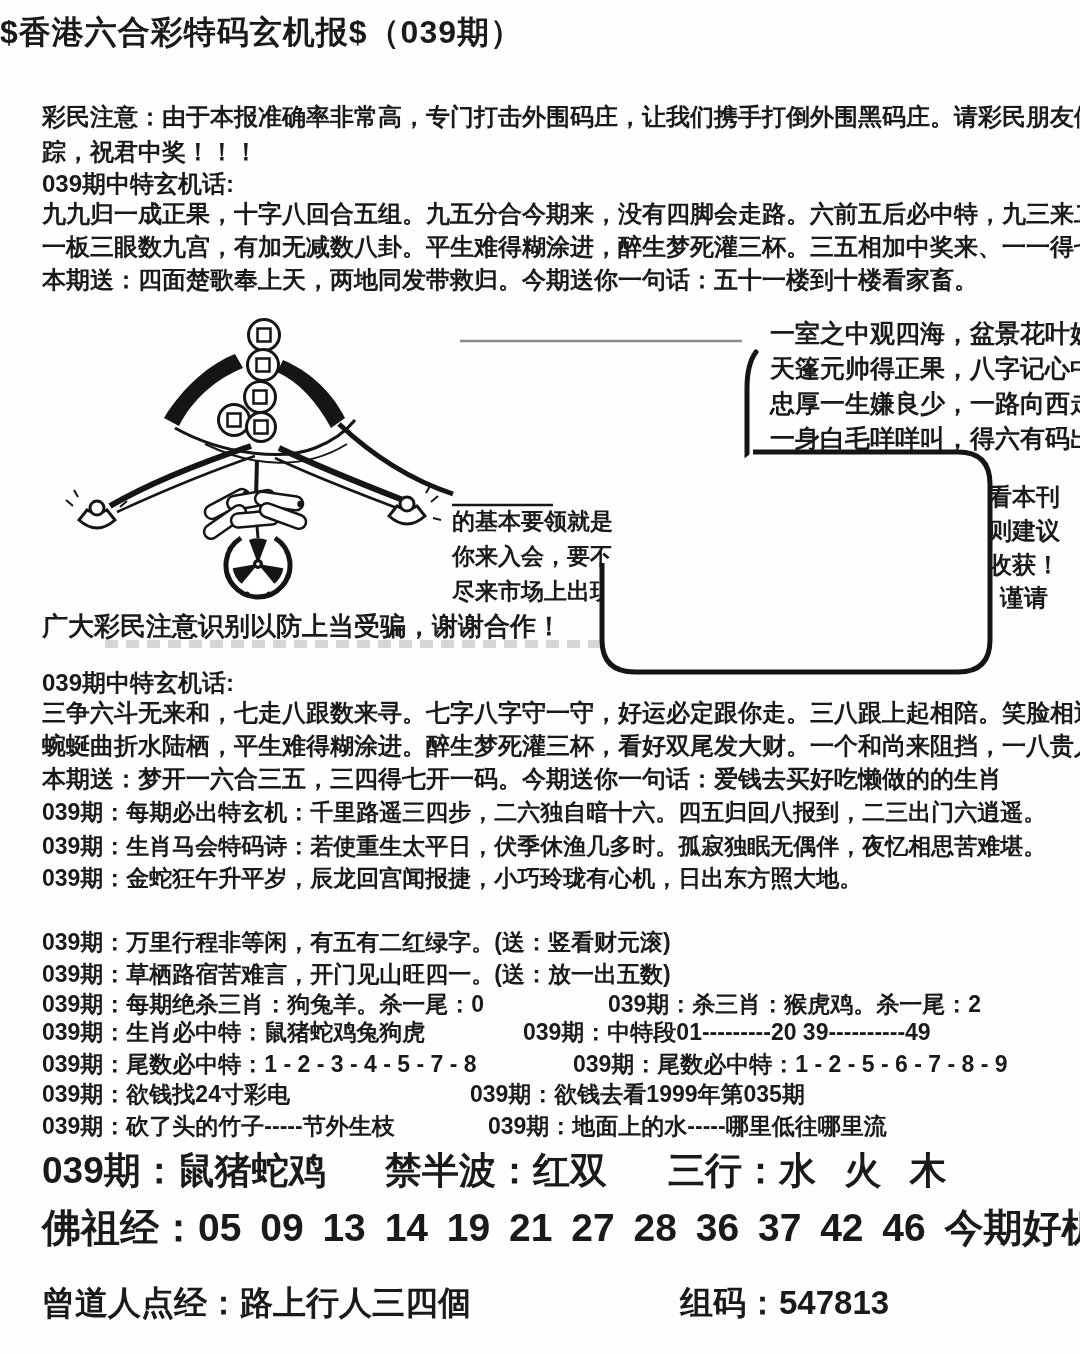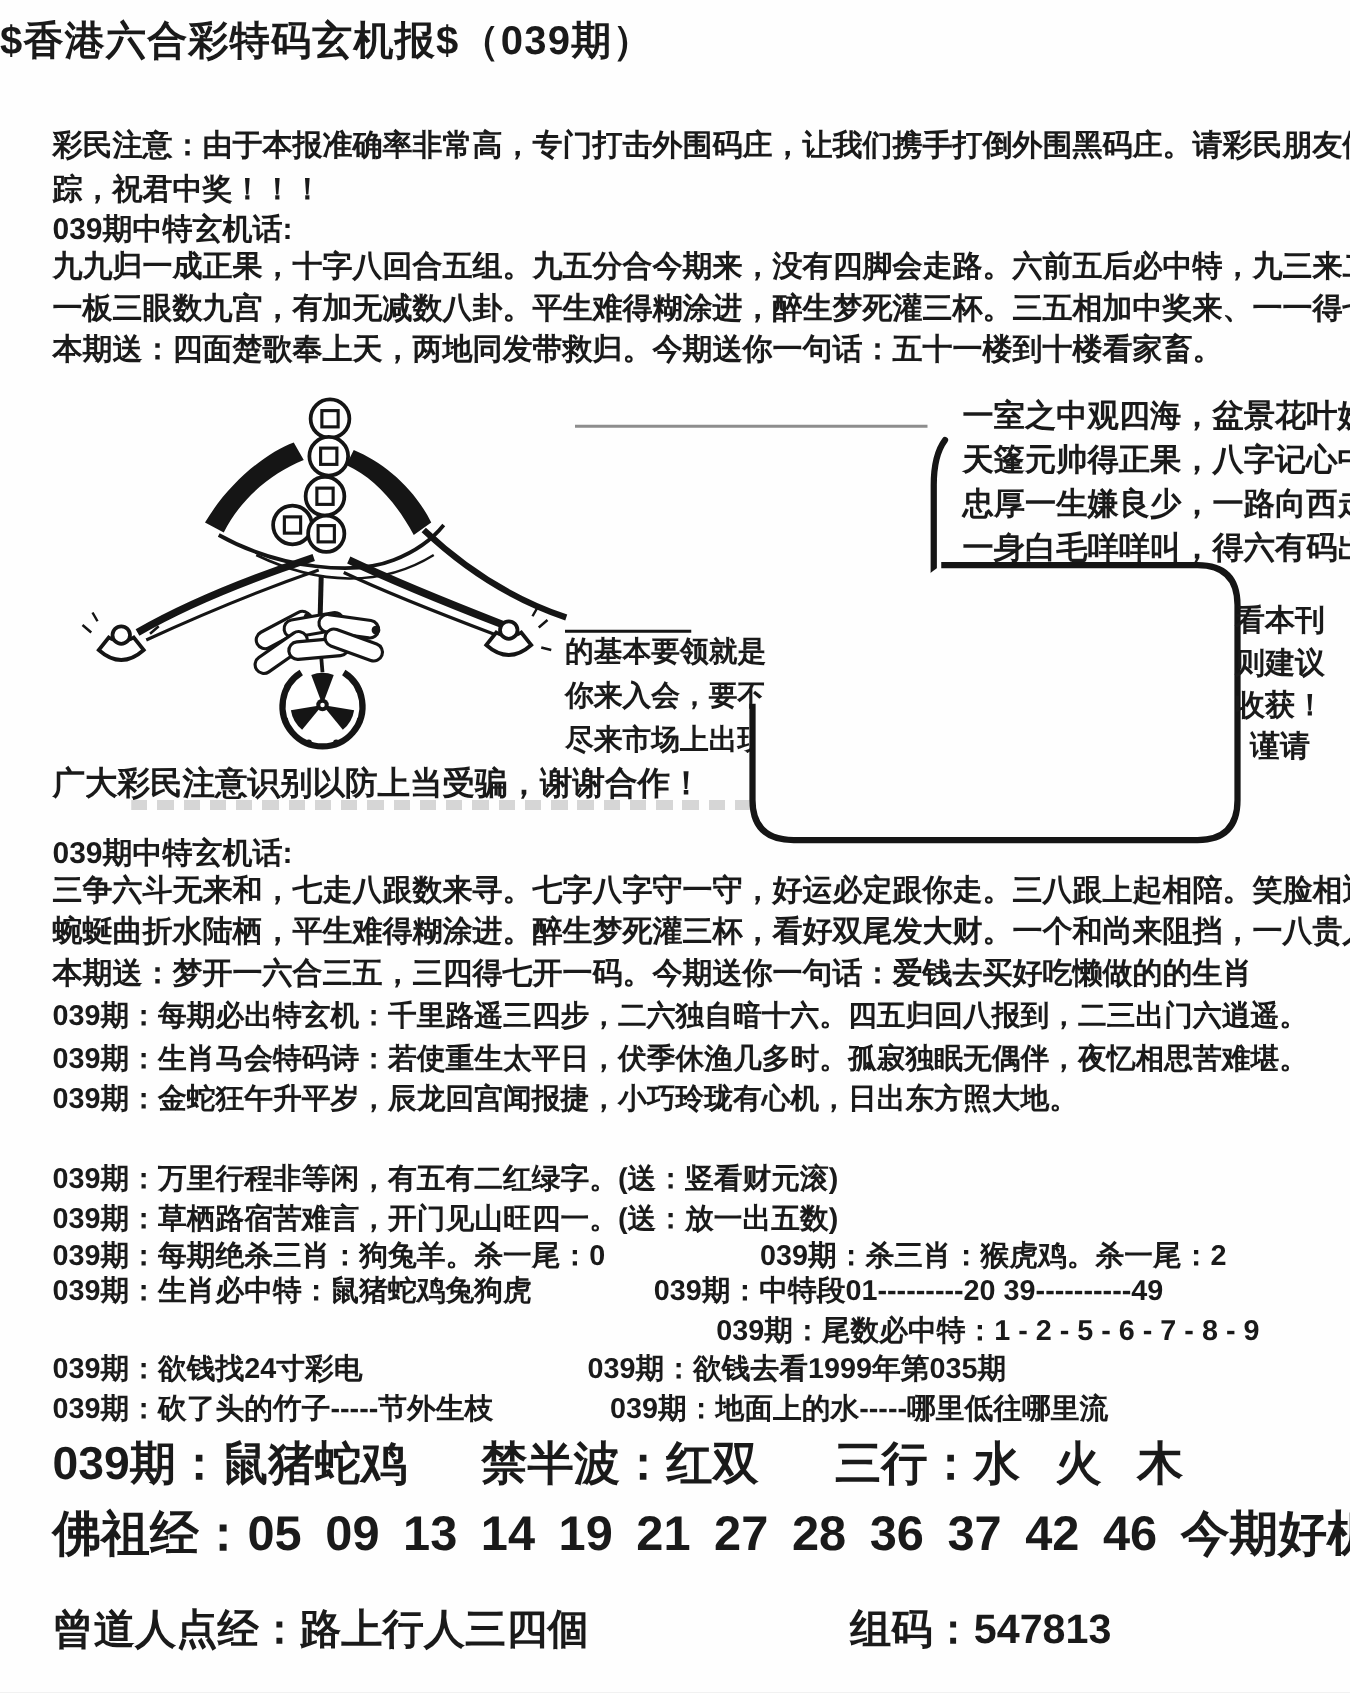--- a/index.html
+++ b/index.html
@@ -173,20 +173,21 @@
 
   <div class="t f23" style="left:42px;top:798px;">039期：每期必出特玄机：千里路遥三四步，二六独自暗十六。四五归回八报到，二三出门六逍遥。</div>
   <div class="t f23" style="left:42px;top:832px;">039期：生肖马会特码诗：若使重生太平日，伏季休渔几多时。孤寂独眠无偶伴，夜忆相思苦难堪。</div>
   <div class="t f23" style="left:42px;top:864px;">039期：金蛇狂午升平岁，辰龙回宫闻报捷，小巧玲珑有心机，日出东方照大地。</div>
   <div class="t f23" style="left:42px;top:928px;">039期：万里行程非等闲，有五有二红绿字。(送：竖看财元滚)</div>
   <div class="t f23" style="left:42px;top:960px;">039期：草栖路宿苦难言，开门见山旺四一。(送：放一出五数)</div>
   <div class="t f23" style="left:42px;top:990px;">039期：每期绝杀三肖：狗兔羊。杀一尾：0</div>
   <div class="t f23" style="left:608px;top:990px;">039期：杀三肖：猴虎鸡。杀一尾：2</div>
   <div class="t f23" style="left:42px;top:1018px;">039期：生肖必中特：鼠猪蛇鸡兔狗虎</div>
   <div class="t f23" style="left:523px;top:1018px;">039期：中特段01---------20  39----------49</div>
+  <div class="t f23" style="left:42px;top:1050px;">039期：尾数必中特：1 - 2 - 3 - 4 - 5 - 7 - 8</div>
   <div class="t f23" style="left:573px;top:1050px;">039期：尾数必中特：1 - 2 - 5 - 6 - 7 - 8 - 9</div>
   <div class="t f23" style="left:42px;top:1080px;">039期：欲钱找24寸彩电</div>
   <div class="t f23" style="left:470px;top:1080px;">039期：欲钱去看1999年第035期</div>
   <div class="t f23" style="left:42px;top:1112px;">039期：砍了头的竹子-----节外生枝</div>
   <div class="t f23" style="left:488px;top:1112px;">039期：地面上的水-----哪里低往哪里流</div>
 
   <div class="t f37" style="left:42px;top:1148px;">039期：鼠猪蛇鸡</div>
   <div class="t f37" style="left:385px;top:1148px;">禁半波：红双</div>
   <div class="t f37 widespace" style="left:668px;top:1148px;">三行：水 火 木</div>
 

